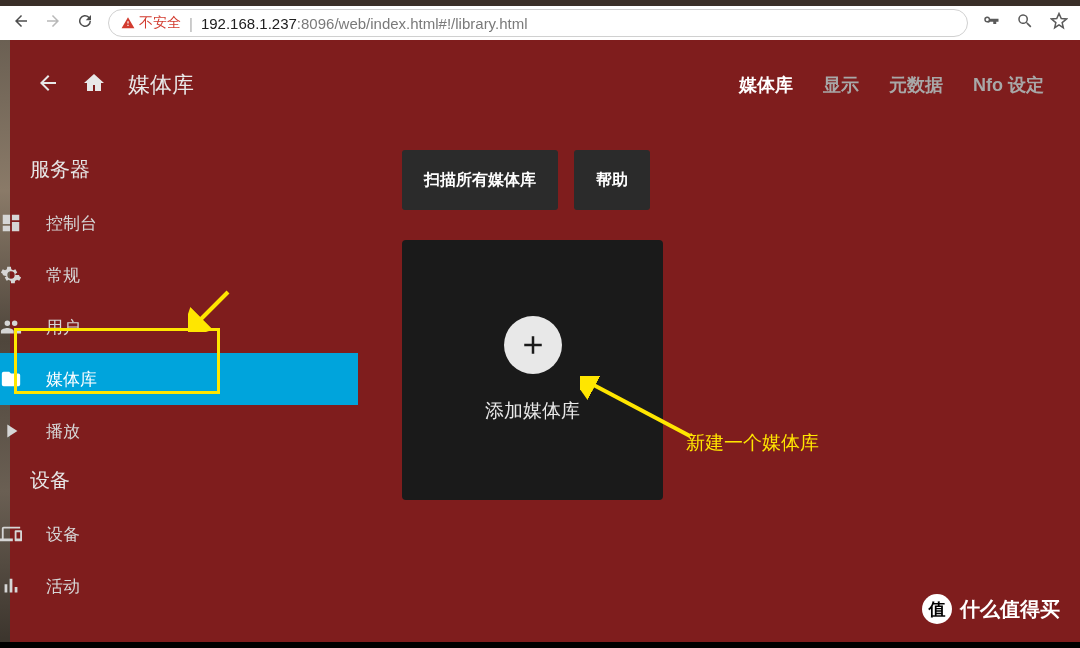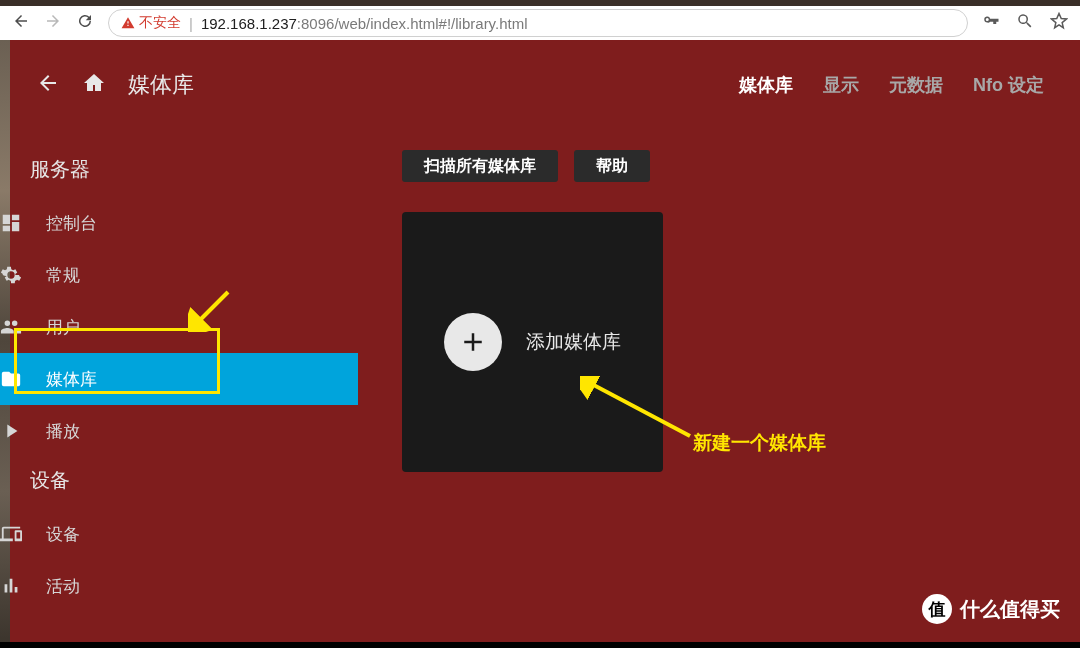--- a/index.html
+++ b/index.html
@@ -46,31 +46,31 @@
   .side-item { display:flex; align-items:center; height:52px; 
     gap:24px; color:#d6d6d6; font-size:17px; cursor:pointer;}
   .side-item svg { width:22px; height:22px; fill:#d6d6d6; flex:none;}
   .side-item.active { background:#00a4dc; color:#fff; }
   .side-item.active svg { fill:#fff; }
   .highlight-box { position:absolute; border:3px solid #ffe600; pointer-events:none;
     left:14px; top:198px; width:206px; height:66px; }
   .arrow1 { position:absolute; left:188px; top:158px; width:44px; height:44px; pointer-events:none;}
   .main { flex:1; padding:20px 0 0 44px; position:relative; }
   .btn-row { display:flex; gap:16px; }
-  .btn { background:#2b2b2b; color:#fff; border:none; height:32px; padding:0 22px;
+  .btn { background:#2b2b2b; color:#fff; border:none; height:60px; padding:0 22px;
     font-size:16px; font-weight:700; cursor:pointer; border-radius:3px;}
   .card { width:261px; height:260px; background:#1a1a1a; margin-top:30px;
-    display:flex; flex-direction:row; align-items:center; justify-content:center;
+    display:flex; flex-direction:column; align-items:center; justify-content:center;
     gap:24px; color:#e8e8e8; cursor:pointer; border-radius:4px;}
   .plus-circ { width:58px; height:58px; border-radius:50%; background:#e8e8e8;
     display:flex; align-items:center; justify-content:center; }
   .plus-circ svg { width:30px; height:30px; fill:#1a1a1a; }
   .card-label { font-size:19px; }
   .arrow2 { position:absolute; left:222px; top:246px; pointer-events:none;}
-  .annot { position:absolute; left:328px; top:300px; color:#ffe600; font-size:19px; font-weight:700;margin-left:7px;}
+  .annot { position:absolute; left:328px; top:300px; color:#ffe600; font-size:19px; font-weight:400;}
   .watermark { position:absolute; right:20px; bottom:18px; display:flex;
     align-items:center; gap:8px; color:#fff; font-size:20px; font-weight:700;}
   .watermark .badge { width:30px; height:30px; border-radius:50%; background:#fff;
     color:#000; display:flex; align-items:center; justify-content:center; font-size:17px;}
 </style>
 </head>
 <body>
 
 <div class="chrome-bar">
   <div class="chrome-nav">

